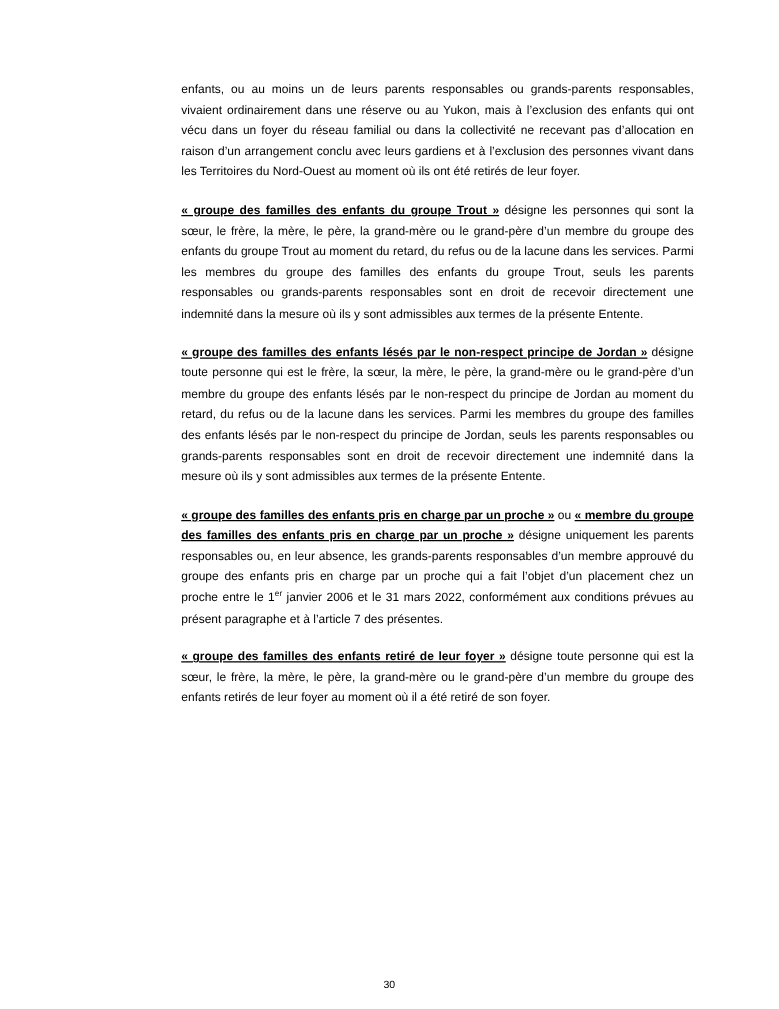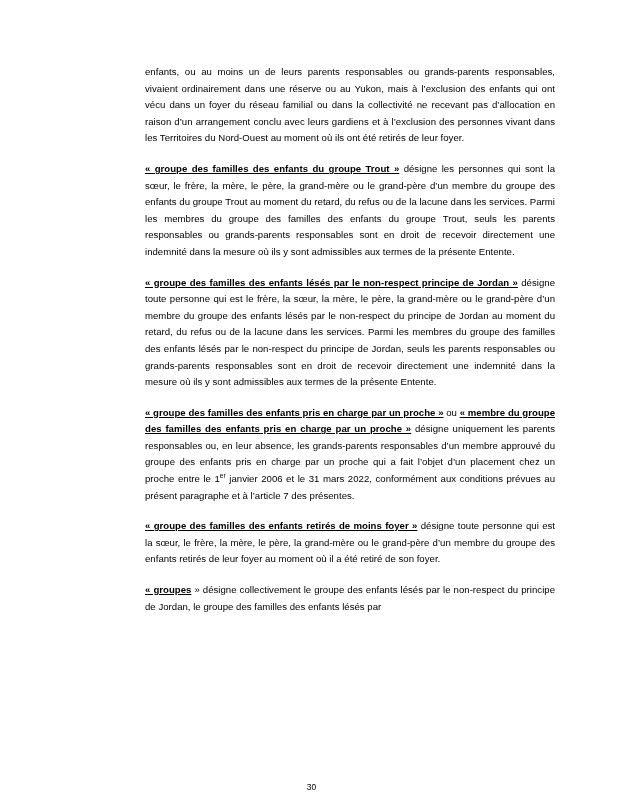--- a/index.html
+++ b/index.html
@@ -60,17 +60,16 @@
 </style>
 </head>
 <body>
 
 <div class="page">
   <div class="content" id="body-container">
       <p class="para"><span>enfants, ou au moins un de leurs parents responsables ou grands-parents responsables, vivaient ordinairement dans une réserve ou au Yukon, mais à l’exclusion des enfants qui ont vécu dans un foyer du réseau familial ou dans la collectivité ne recevant pas d’allocation en raison d’un arrangement conclu avec leurs gardiens et à l’exclusion des personnes vivant dans les Territoires du Nord-Ouest au moment où ils ont été retirés de leur foyer.</span></p>
       <p class="para"><span class="b">« groupe des familles des enfants du groupe Trout »</span><span> désigne les personnes qui sont la sœur, le frère, la mère, le père, la grand-mère ou le grand-père d’un membre du groupe des enfants du groupe Trout au moment du retard, du refus ou de la lacune dans les services. Parmi les membres du groupe des familles des enfants du groupe Trout, seuls les parents responsables ou grands-parents responsables sont en droit de recevoir directement une indemnité dans la mesure où ils y sont admissibles aux termes de la présente Entente.</span></p>
       <p class="para"><span class="b">« groupe des familles des enfants lésés par le non-respect principe de Jordan »</span><span> désigne toute personne qui est le frère, la sœur, la mère, le père, la grand-mère ou le grand-père d’un membre du groupe des enfants lésés par le non-respect du principe de Jordan au moment du retard, du refus ou de la lacune dans les services. Parmi les membres du groupe des familles des enfants lésés par le non-respect du principe de Jordan, seuls les parents responsables ou grands-parents responsables sont en droit de recevoir directement une indemnité dans la mesure où ils y sont admissibles aux termes de la présente Entente.</span></p>
       <p class="para"><span class="b">« groupe des familles des enfants pris en charge par un proche »</span><span> ou </span><span class="b">« membre du groupe des familles des enfants pris en charge par un proche »</span><span> désigne uniquement les parents responsables ou, en leur absence, les grands-parents responsables d’un membre approuvé du groupe des enfants pris en charge par un proche qui a fait l’objet d’un placement chez un proche entre le 1</span><sup>er</sup><span> janvier 2006 et le 31 mars 2022, conformément aux conditions prévues au présent paragraphe et à l’article 7 des présentes.</span></p>
-      <p class="para"><span class="b">« groupe des familles des enfants retirés de moins foyer »</span><span> désigne toute personne qui est la sœur, le frère, la mère, le père, la grand-mère ou le grand-père d’un membre du groupe des enfants retirés de leur foyer au moment où il a été retiré de son foyer.</span></p>
-      <p class="para"><span class="b">« groupes</span><span> » désigne collectivement le groupe des enfants lésés par le non-respect du principe de Jordan, le groupe des familles des enfants lésés par</span></p>
+      <p class="para"><span class="b">« groupe des familles des enfants retiré de leur foyer »</span><span> désigne toute personne qui est la sœur, le frère, la mère, le père, la grand-mère ou le grand-père d’un membre du groupe des enfants retirés de leur foyer au moment où il a été retiré de son foyer.</span></p>
     </div>
   <div class="page-number">30</div>
 </div>
 
 </body></html>

